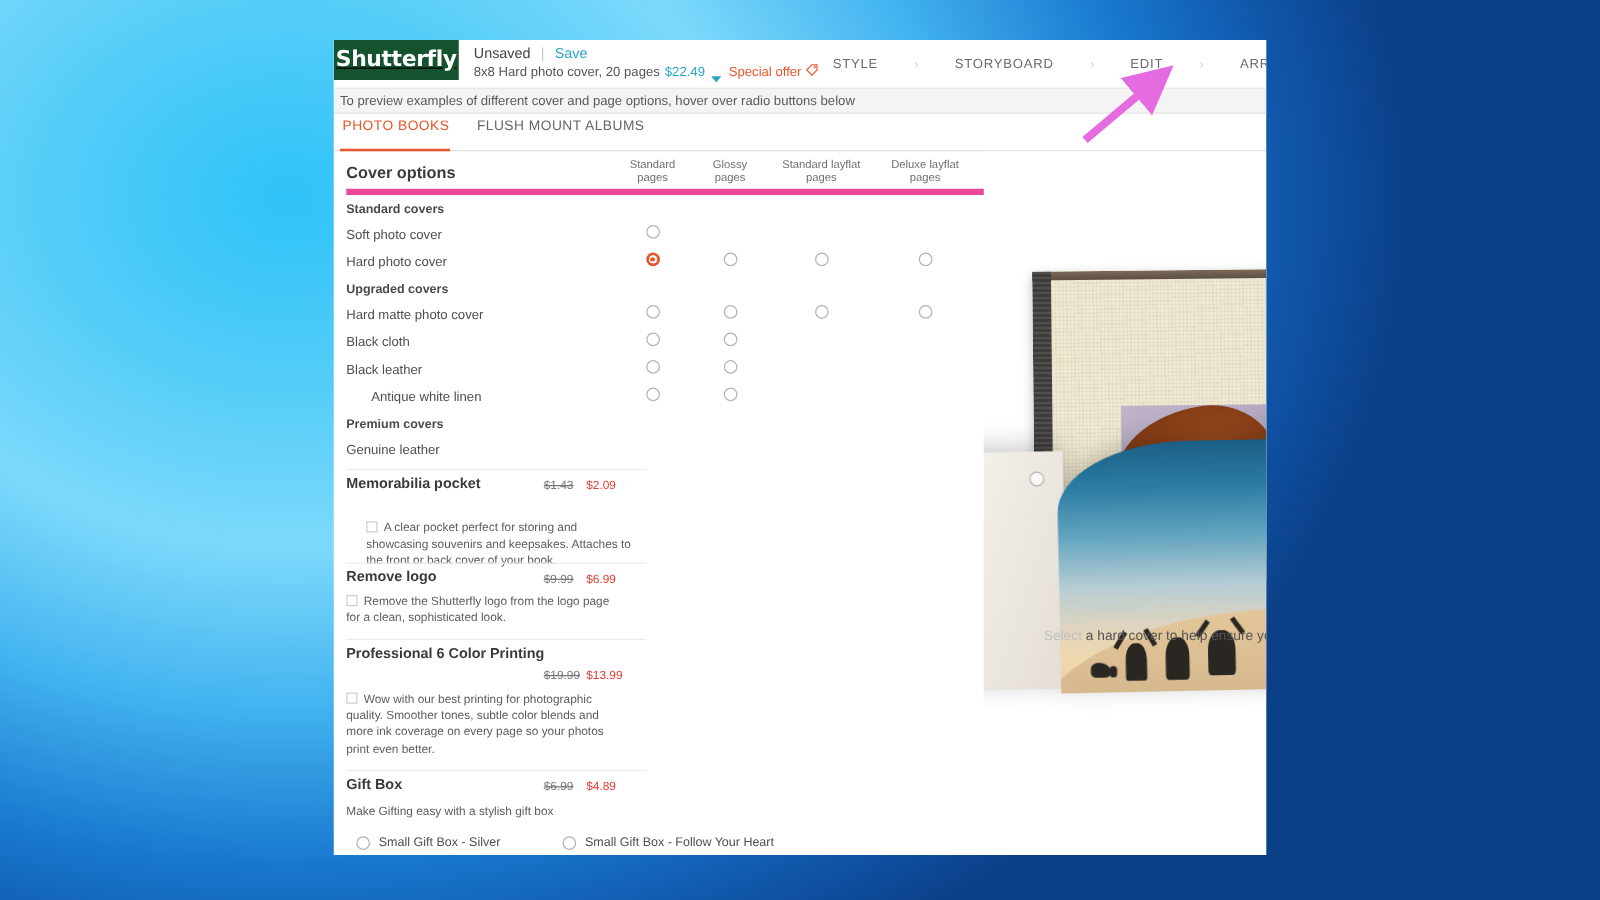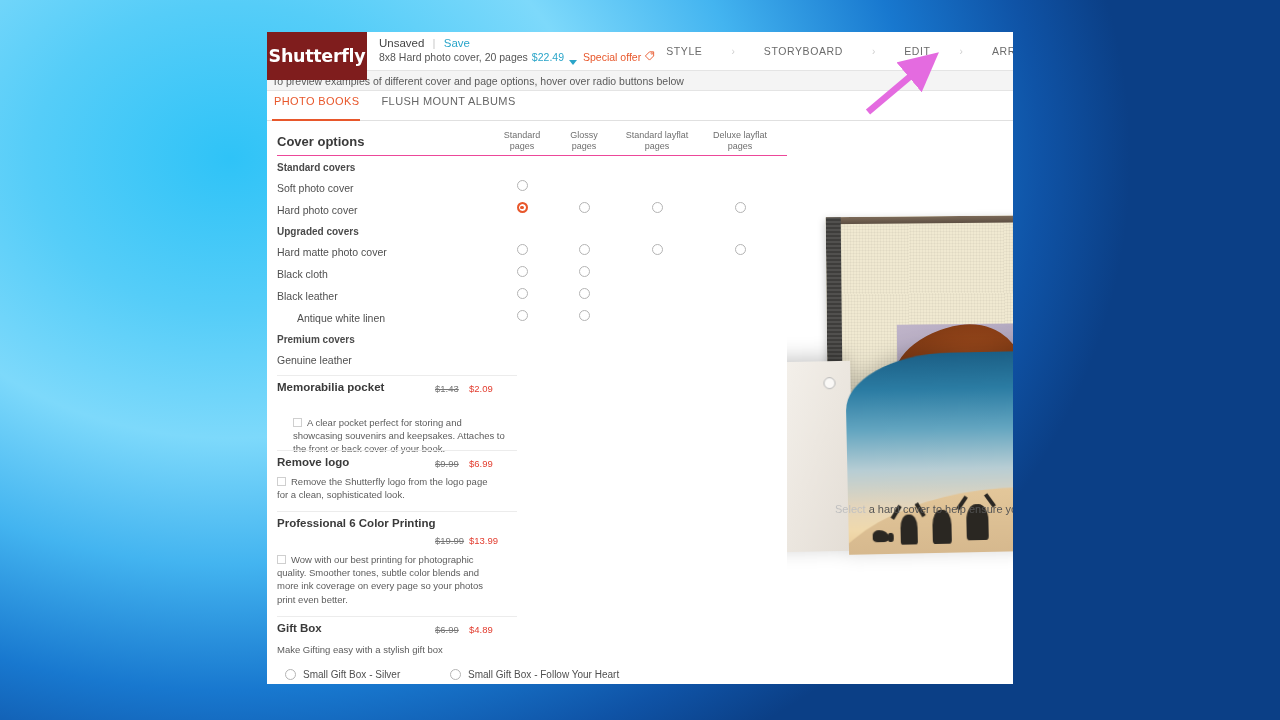--- a/index.html
+++ b/index.html
@@ -26,24 +26,25 @@
 
   
   .header {
     position: relative;
     height: 38px;
     background: #ffffff;
     display: flex;
     align-items: stretch;
   }
   .logo {
-    width: 100px; height: 48px;
-    background: #7f1d1d;
+    width: 100px; height: 32px;
+    background: #14532d;
     display: flex; align-items: center; justify-content: center;
     flex: 0 0 auto;
+    text-decoration: underline;
   }
   .logo-text {
     color: #fff;
     font-size: 17.5px;
     font-weight: 600;
     letter-spacing: -0.3px;
     font-family: "DejaVu Sans", sans-serif;
   }
   .proj-info {
     margin-left: 12px;
@@ -164,21 +165,21 @@
     background: #fff;
     overflow: hidden;
   }
   .col-head {
     font-size: 9px;
     color: #6f6f6f;
     text-align: center;
     line-height: 11px;
     position: absolute;
   }
-  .head-wrap { position: relative; width: 100%; height: 35px; border-bottom:1px solid #ec4899; }
+  .head-wrap { position: relative; width: 100%; height: 35px; border-bottom:5px solid #ec4899; }
   .head-title {
     position: absolute; left: 0; bottom: 6px;
     font-size: 13px; font-weight: bold; color: #3a3a3a;
   }
 
   .group-label {
     font-size: 10px;
     font-weight: bold;
     color: #4a4a4a;
     position: absolute;

